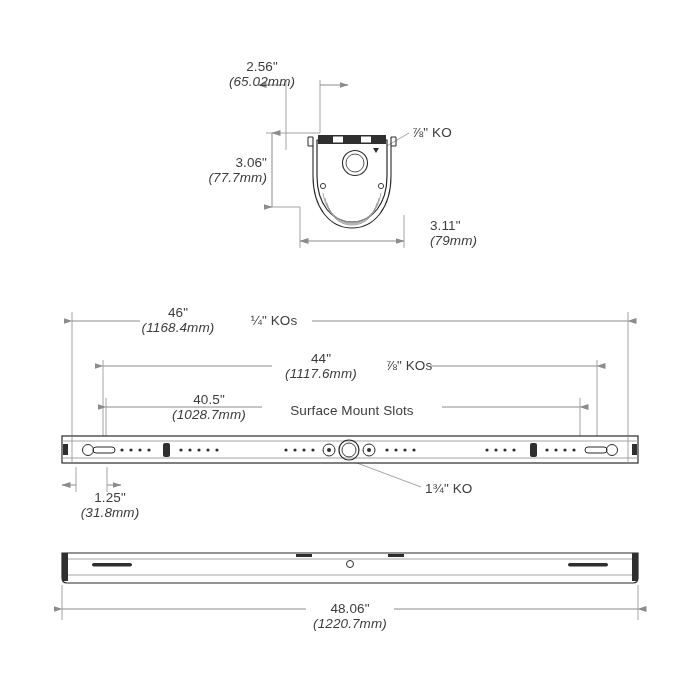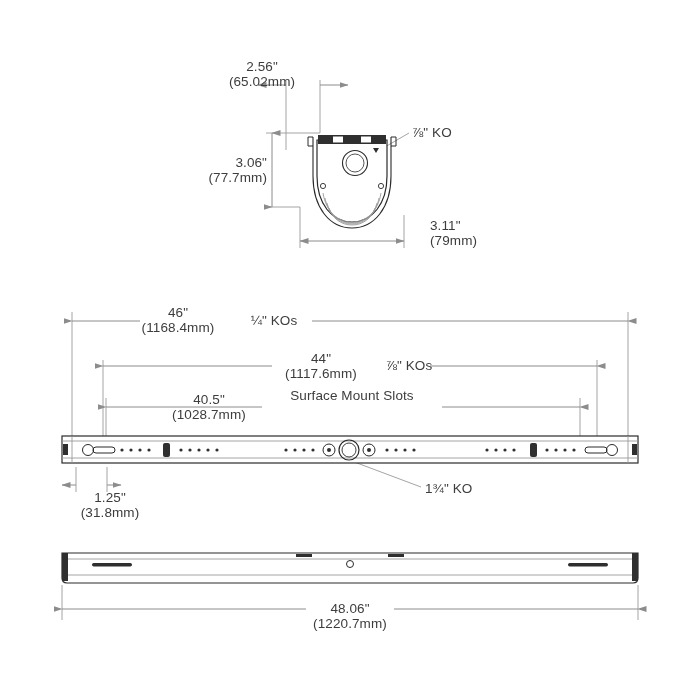--- a/index.html
+++ b/index.html
@@ -22,21 +22,21 @@
     height: 700px;
   }
   .dim-text {
     position: absolute;
     font-size: 13.5px;
     line-height: 15px;
     color: #3d3d3d;
     white-space: nowrap;
     letter-spacing: 0.1px;
   }
-  .dim-text .l2 { display: block; }
+  .dim-text .l2 { display: block; font-style: italic; }
   .center { text-align: center; transform: translateX(-50%); }
   .leftal  { text-align: left; }
   svg { position: absolute; left: 0; top: 0; }
   .ln { stroke: #8c8c8c; stroke-width: 1; fill: none; }
   .ln-thin { stroke: #9a9a9a; stroke-width: 0.9; fill: none; }
   .arrowfill { fill: #8c8c8c; }
   .body-stroke { stroke: #2a2a2a; fill: none; }
   .body-fill-dark { fill: #2f2f2f; }
   .body-fill-white { fill: #ffffff; }
 </style>
@@ -237,21 +237,21 @@
 
   <div class="dim-text center" style="left:409px; top:358px;">
     <span>⅞" KOs</span>
   </div>
 
   <div class="dim-text center" style="left:209px; top:392px;">
     <span>40.5"</span>
     <span class="l2">(1028.7mm)</span>
   </div>
 
-  <div class="dim-text center" style="left:352px; top:388px;text-align:right;">
+  <div class="dim-text center" style="left:352px; top:403px;text-align:right;">
     <span>Surface Mount Slots</span>
   </div>
 
   <div class="dim-text center" style="left:110px; top:490px;">
     <span>1.25"</span>
     <span class="l2">(31.8mm)</span>
   </div>
 
   <div class="dim-text leftal" style="left:425px; top:481px;">
     <span>1¾" KO</span>

